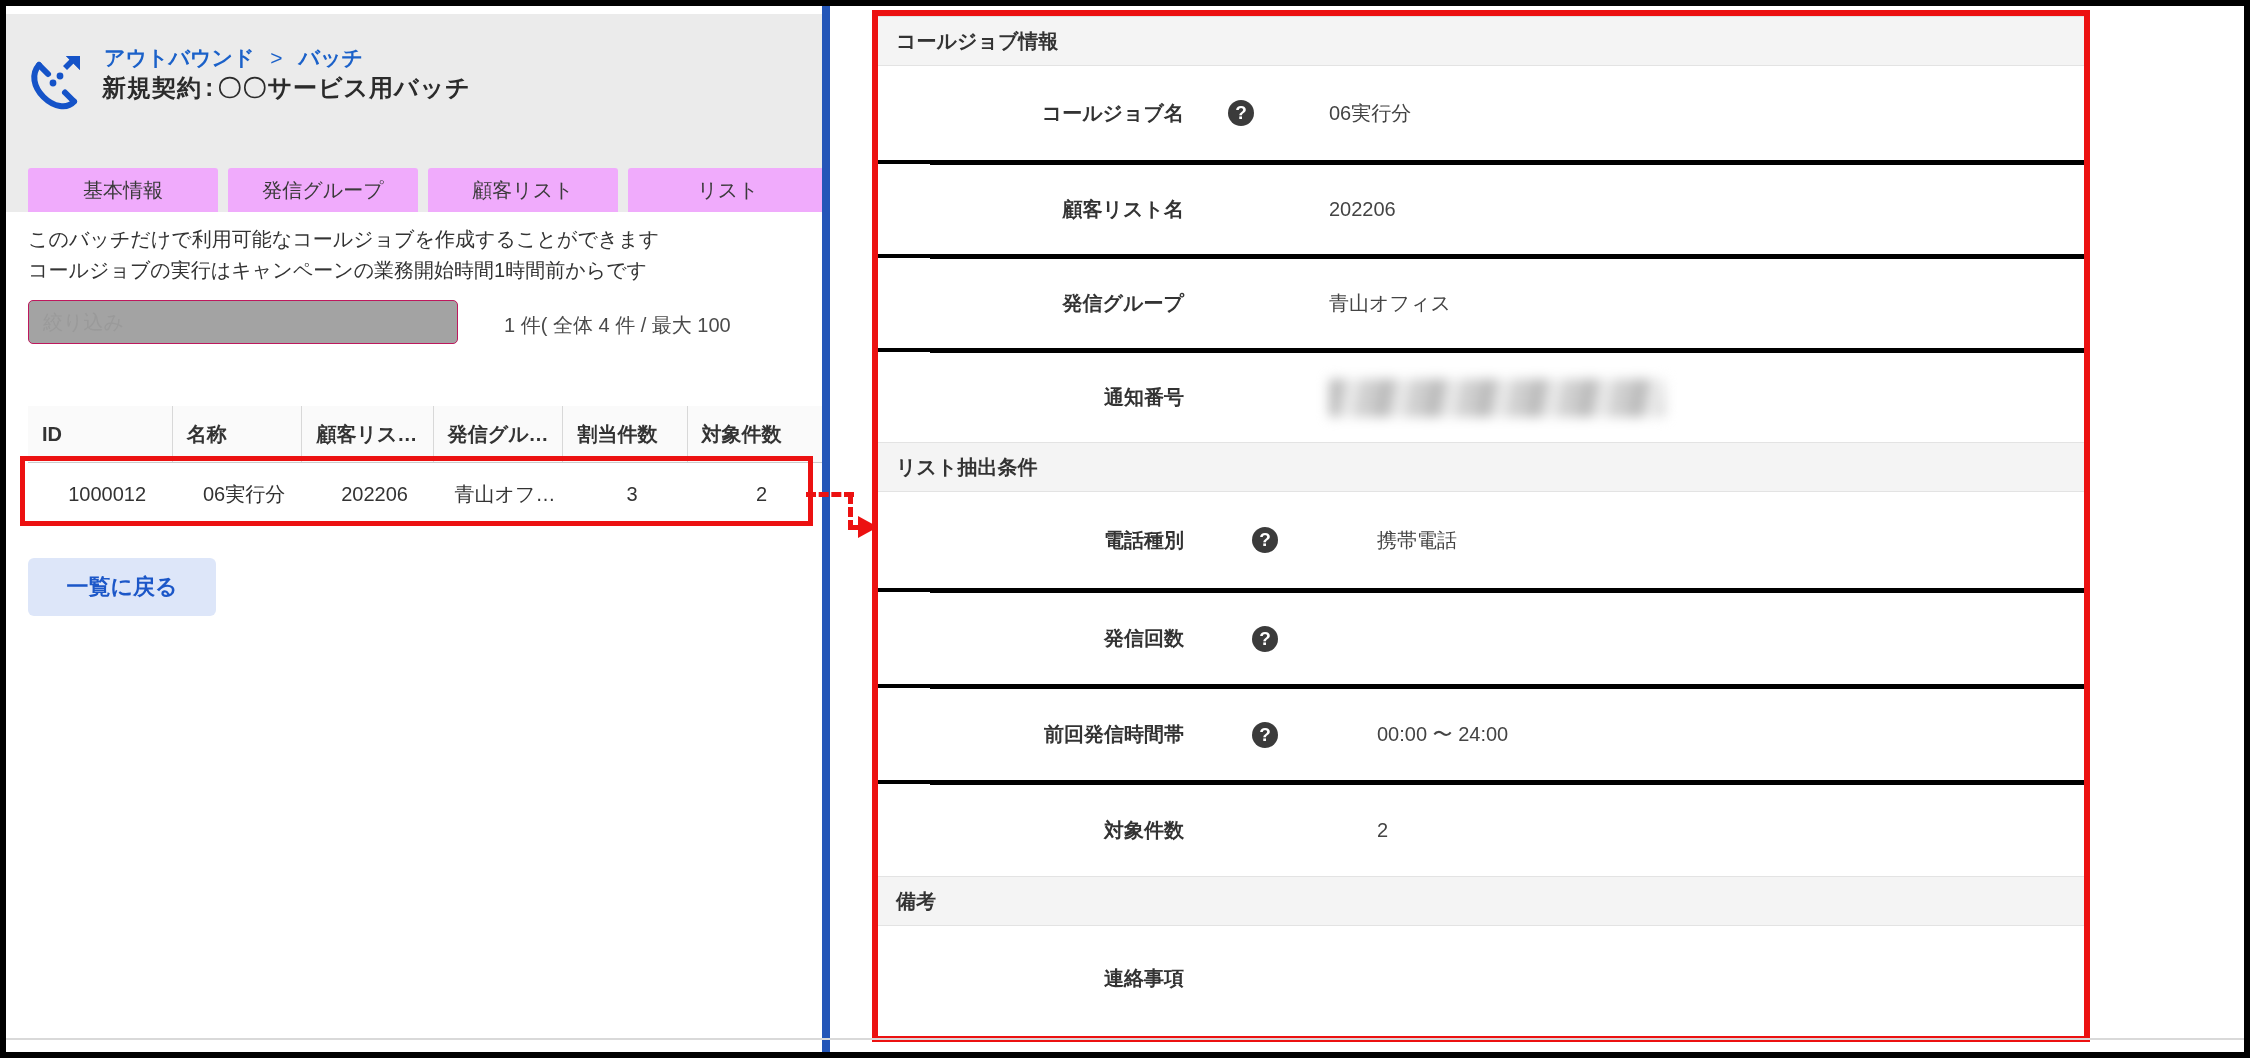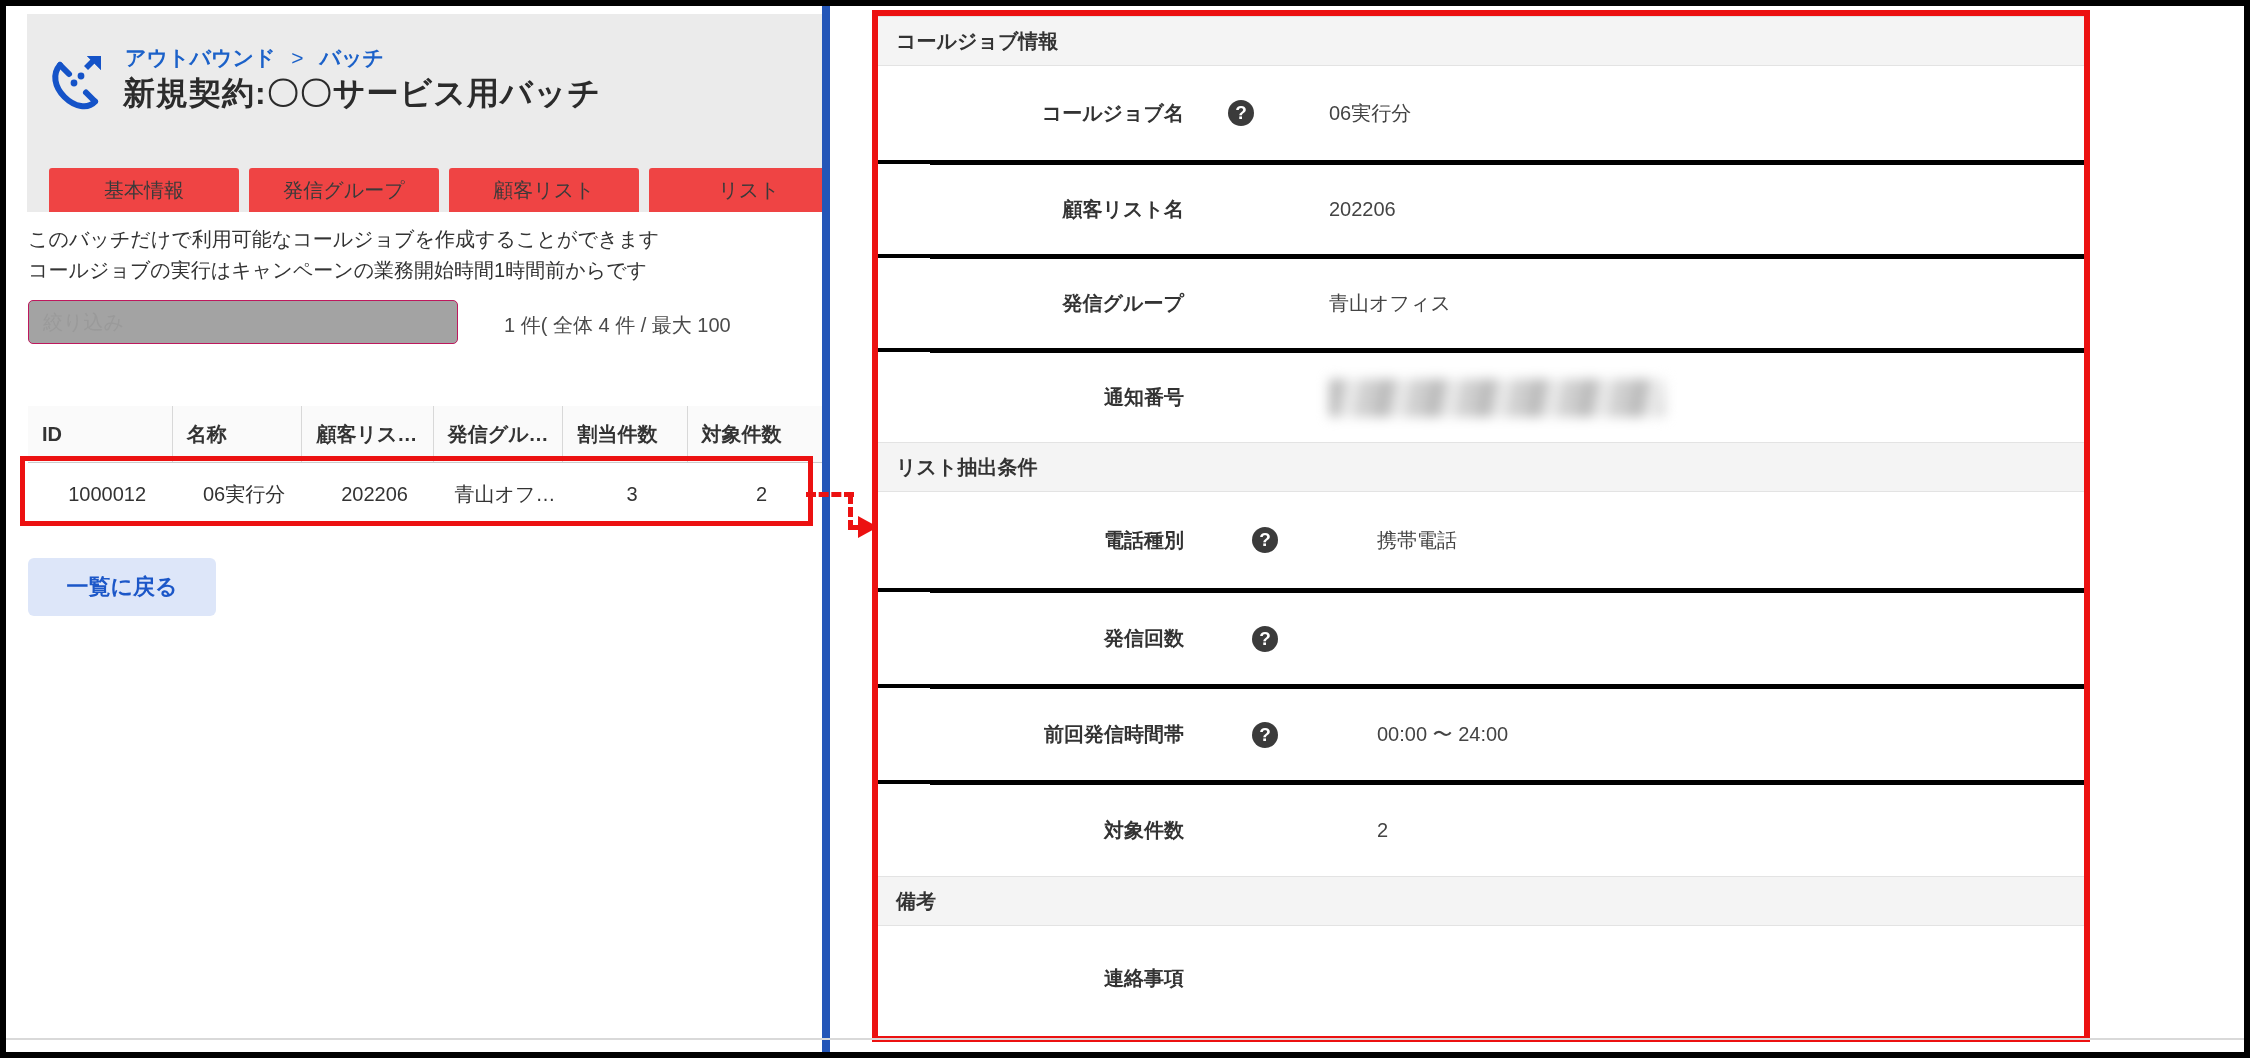--- a/index.html
+++ b/index.html
@@ -1,26 +1,26 @@
 <!DOCTYPE html>
 <html><head>
 <meta charset="utf-8">
 <style>
   html,body{margin:0;padding:0;background:#fff;font-family:"Liberation Sans","DejaVu Sans",sans-serif;}
   .frame{position:relative;width:2250px;height:1058px;box-sizing:border-box;border:6px solid #000;background:#fff;overflow:hidden;}
 
   
   .left-shot{position:absolute;left:0;top:0;width:816px;height:1046px;background:#fff;overflow:hidden;}
-  .page-header{position:absolute;left:0;top:8px;width:100%;height:198px;background:#ebebeb;margin-left:21px;}
+  .page-header{position:absolute;left:0;top:8px;width:100%;height:198px;background:#ebebeb;}
   .hicon{position:absolute;left:16px;top:36px;width:64px;height:64px;}
   .breadcrumb{position:absolute;left:98px;top:30px;font-size:21px;font-weight:700;color:#1b61c9;}
   .breadcrumb .sep{margin:0 10px;font-weight:400;color:#1b61c9;}
-  .page-title{position:absolute;left:96px;top:58px;font-size:32px;font-weight:700;color:#2b2b2b;letter-spacing:1px;}
+  .page-title{position:absolute;left:96px;top:58px;font-size:24px;font-weight:700;color:#2b2b2b;letter-spacing:1px;font-family:Liberation Mono, monospace;}
   .tabs{position:absolute;left:22px;bottom:0;display:flex;gap:10px;}
-  .tab{width:190px;height:44px;background:#ef4444;color:#3a3a3a;font-size:20px;display:flex;align-items:center;justify-content:center;border-radius:3px 3px 0 0;}
+  .tab{width:190px;height:44px;background:#f0abfc;color:#3a3a3a;font-size:20px;display:flex;align-items:center;justify-content:center;border-radius:3px 3px 0 0;}
   .tab.cut{width:200px;}
 
   .intro{position:absolute;left:22px;top:218px;font-size:20px;line-height:31px;color:#333;}
   .filter-input{position:absolute;left:22px;top:294px;width:430px;height:44px;box-sizing:border-box;border:1px solid #be185d;border-radius:5px;background:#a3a3a3;font-size:20px;padding:0 14px;color:#333;font-family:inherit;}
   .filter-input::placeholder{color:#9a9a9a;}
   .count-text{position:absolute;left:498px;top:306px;font-size:20px;color:#4a4a4a;white-space:nowrap;}
 
   table.jobs{position:absolute;left:22px;top:400px;border-collapse:collapse;table-layout:fixed;}
   table.jobs th{height:56px;background:#fafafa;border-bottom:1px solid #cbcbcb;border-left:1px solid #d8d8d8;font-size:20px;font-weight:700;color:#333;text-align:left;padding:0 0 0 14px;white-space:nowrap;overflow:hidden;}
   table.jobs th:first-child{border-left:none;}

